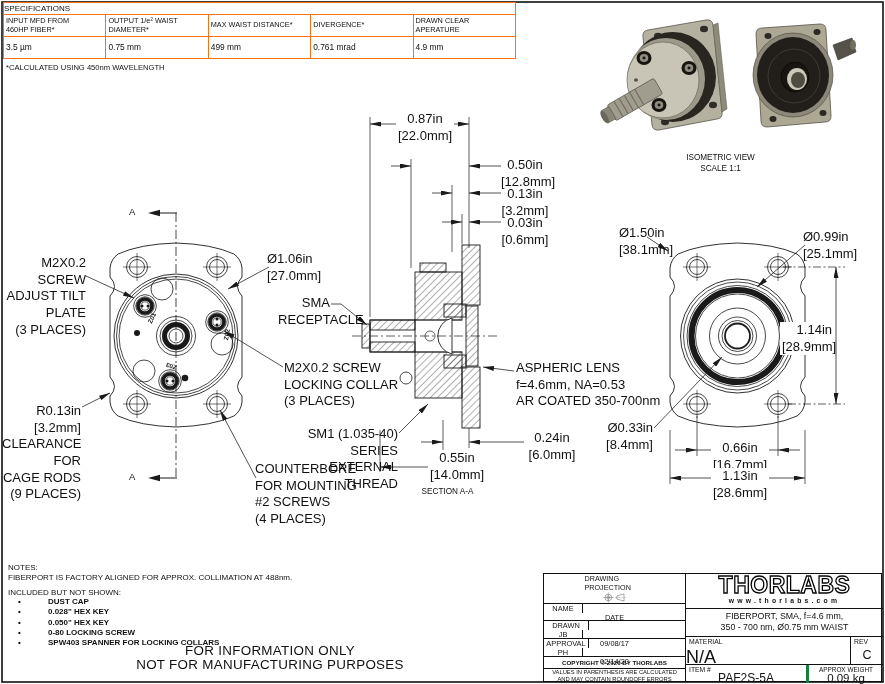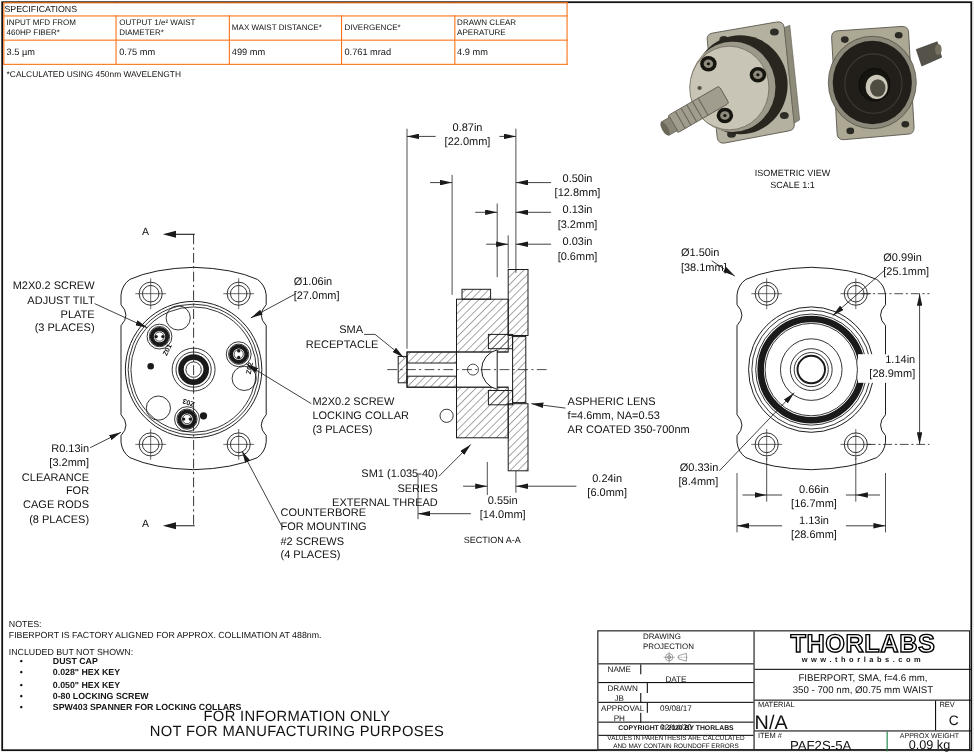--- a/index.html
+++ b/index.html
@@ -1,19 +1,19 @@
 <!DOCTYPE html>
 <html><head>
 <meta charset="utf-8">
 <style>
   html,body{margin:0;padding:0;background:#e8e8e8;}
   .sheet{position:relative;width:885px;height:684px;background:#fff;
          font-family:"Liberation Sans",sans-serif;color:#111;overflow:hidden;}
   .art{position:absolute;left:0;top:0;}
-  .lbl{position:absolute;font-size:10px;line-height:1.28;color:#111;white-space:pre-line;}
+  .lbl{position:absolute;font-size:13px;line-height:1.28;color:#111;white-space:pre-line;}
   .r{text-align:right}.c{text-align:center}
   .bgw{background:#fff;padding:0 2px;}
   .alabel{position:absolute;font-size:9.5px;color:#111;}
   
   .spec{position:absolute;left:3px;top:2px;border-collapse:collapse;table-layout:fixed;width:513px;}
   .spec td{border:1px solid #f97316;text-align:left;vertical-align:middle;
            font-size:7.3px;line-height:1.18;padding:1px 2px;white-space:pre-line;}
   .spec td.t{font-size:8px;height:11px;padding:0;}
   .spec td.h{height:19px;}
   .spec td.v{height:19px;font-size:8.4px;}
@@ -48,21 +48,21 @@
   .site{font-size:6.8px;font-weight:bold;letter-spacing:3.2px;line-height:8px;}
   .descrow{height:28px;font-size:8.8px;line-height:1.3;text-align:center;white-space:pre-line;
            padding-top:2px;}
   .matrow{height:28px;}
   .minilab{position:absolute;left:3px;top:1px;font-size:6.8px;}
   .bigval{position:absolute;left:0;right:33px;top:10px;text-align:left;font-size:18px;}
   .revbox{position:absolute;right:0;top:0;width:33px;height:100%;border-left:1px solid #111;}
   .revv{position:absolute;left:0;right:0;top:11px;text-align:center;font-size:12.5px;}
   .itemrow{height:18px;border-bottom:none;}
   .itemval{position:absolute;left:0;right:77px;top:6px;text-align:center;font-size:12px;}
-  .wbox{position:absolute;right:0;top:0;width:77px;height:100%;border-left:1px solid #15803d;text-align:center;}
+  .wbox{position:absolute;right:0;top:0;width:77px;height:100%;border-left:3px solid #15803d;text-align:center;}
   .wlab{font-size:6.4px;line-height:7px;padding-top:1px;}
   .wval{font-size:11.5px;line-height:11px;}
 </style>
 </head>
 <body>
 
 <div class="sheet">
 
 <svg class="art" width="885" height="684" viewBox="0 0 885 684">
   <defs>
@@ -383,21 +383,21 @@
 [27.0mm]</div>
 <div class="lbl r" style="left:278px;width:52px;top:295px;">SMA
 RECEPTACLE</div>
 <div class="lbl" style="left:284px;top:360px;">M2X0.2 SCREW
 LOCKING COLLAR
 (3 PLACES)</div>
 <div class="lbl r" style="left:2px;width:79px;top:403px;">R0.13in
 [3.2mm]
 CLEARANCE FOR
 CAGE RODS
-(8 PLACES)</div>
+(9 PLACES)</div>
 <div class="lbl" style="left:255px;top:461px;">COUNTERBORE
 FOR MOUNTING
 #2 SCREWS
 (4 PLACES)</div>
 <div class="lbl r" style="left:300px;width:98px;top:426px;">SM1 (1.035-40) SERIES
 EXTERNAL THREAD</div>
 <div class="lbl" style="left:516px;top:360px;">ASPHERIC LENS
 f=4.6mm, NA=0.53
 AR COATED 350-700nm</div>
 

